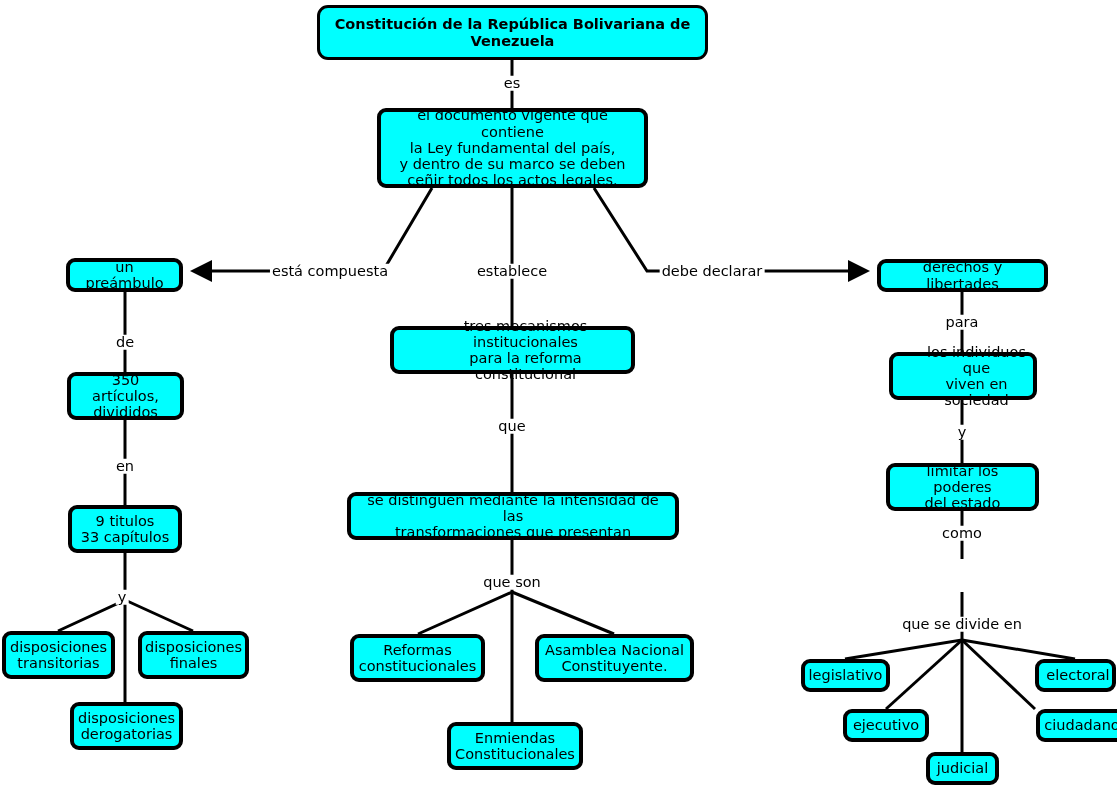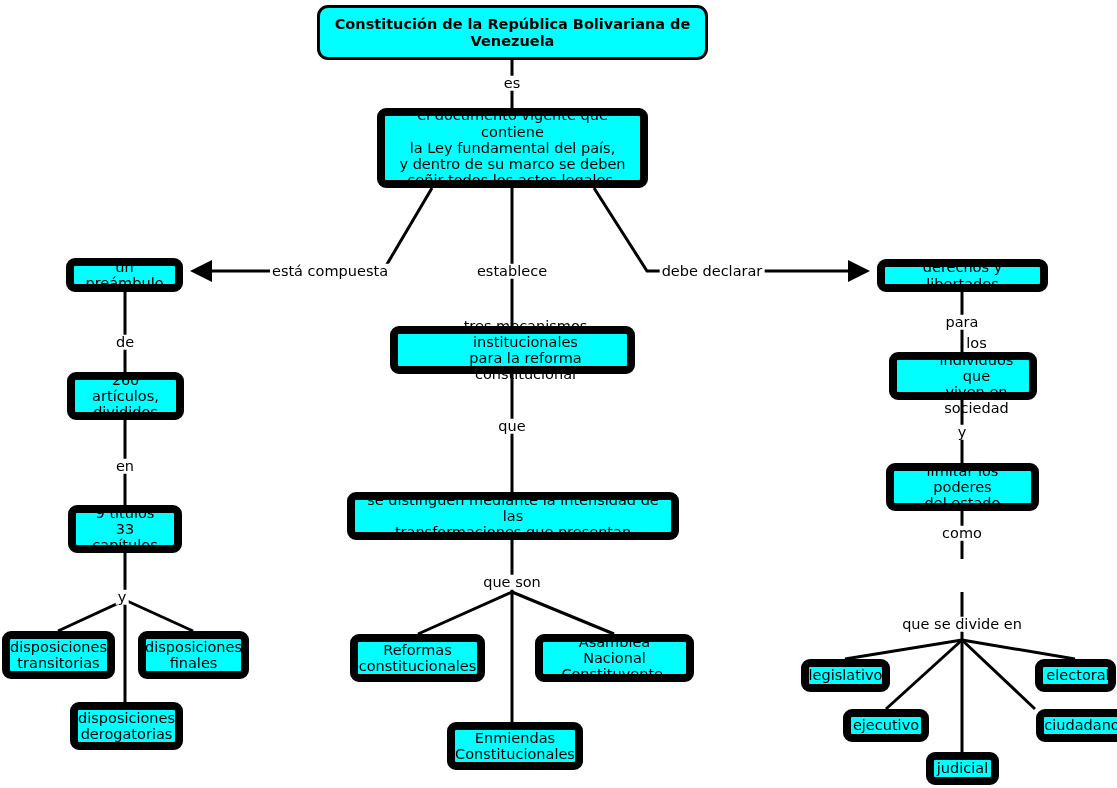--- a/index.html
+++ b/index.html
@@ -23,21 +23,21 @@
     left: 0;
     top: 0;
     width: 1117px;
     height: 788px;
     pointer-events: none;
   }
   .node {
     position: absolute;
     box-sizing: border-box;
     background: #00ffff;
-    border: 8px solid #a21caf;
+    border: 4px solid #a21caf;
     border-radius: 9px;
     color: #000000;
     display: flex;
     align-items: center;
     justify-content: center;
     text-align: center;
     line-height: 1.12;
     font-size: 14.5px;
     padding: 1px 6px;
     z-index: 3;
@@ -104,21 +104,21 @@
     <div class="edge-label" style="left: 962px; top: 322px;">para</div>
     <div class="edge-label" style="left: 962px; top: 432px;">y</div>
     <div class="edge-label" style="left: 962px; top: 533px;">como</div>
     <div class="edge-label" style="left: 962px; top: 624px;">que se divide en</div>
     <div class="node title" style="left: 317px; top: 5px; width: 391px; height: 55px; background: rgb(0, 255, 255); border-color: rgb(0, 0, 0);">Constitución de la República Bolivariana de Venezuela</div>
     <div class="node" style="left: 377px; top: 108px; width: 271px; height: 80px; background: rgb(0, 255, 255); border-color: rgb(0, 0, 0);">el documento vigente que contiene
 la Ley fundamental del país,
 y dentro de su marco se deben
 ceñir todos los actos legales.</div>
     <div class="node" style="left: 66px; top: 258px; width: 117px; height: 34px; background: rgb(0, 255, 255); border-color: rgb(0, 0, 0);">un preámbulo</div>
-    <div class="node" style="left: 67px; top: 372px; width: 117px; height: 48px; background: rgb(0, 255, 255); border-color: rgb(0, 0, 0);">260 artículos,
+    <div class="node" style="left: 67px; top: 372px; width: 117px; height: 48px; background: rgb(0, 255, 255); border-color: rgb(0, 0, 0);">350 artículos,
 divididos</div>
     <div class="node" style="left: 68px; top: 505px; width: 114px; height: 48px; background: rgb(0, 255, 255); border-color: rgb(0, 0, 0);">9 titulos
 33 capítulos</div>
     <div class="node" style="left: 2px; top: 631px; width: 113px; height: 48px; background: rgb(0, 255, 255); border-color: rgb(0, 0, 0);">disposiciones
 transitorias</div>
     <div class="node" style="left: 138px; top: 631px; width: 111px; height: 48px; background: rgb(0, 255, 255); border-color: rgb(0, 0, 0);">disposiciones
 finales</div>
     <div class="node" style="left: 70px; top: 702px; width: 113px; height: 48px; background: rgb(0, 255, 255); border-color: rgb(0, 0, 0);">disposiciones
 derogatorias</div>
     <div class="node" style="left: 390px; top: 326px; width: 245px; height: 48px; background: rgb(0, 255, 255); border-color: rgb(0, 0, 0); padding-left: 32px;">tres mecanismos institucionales

